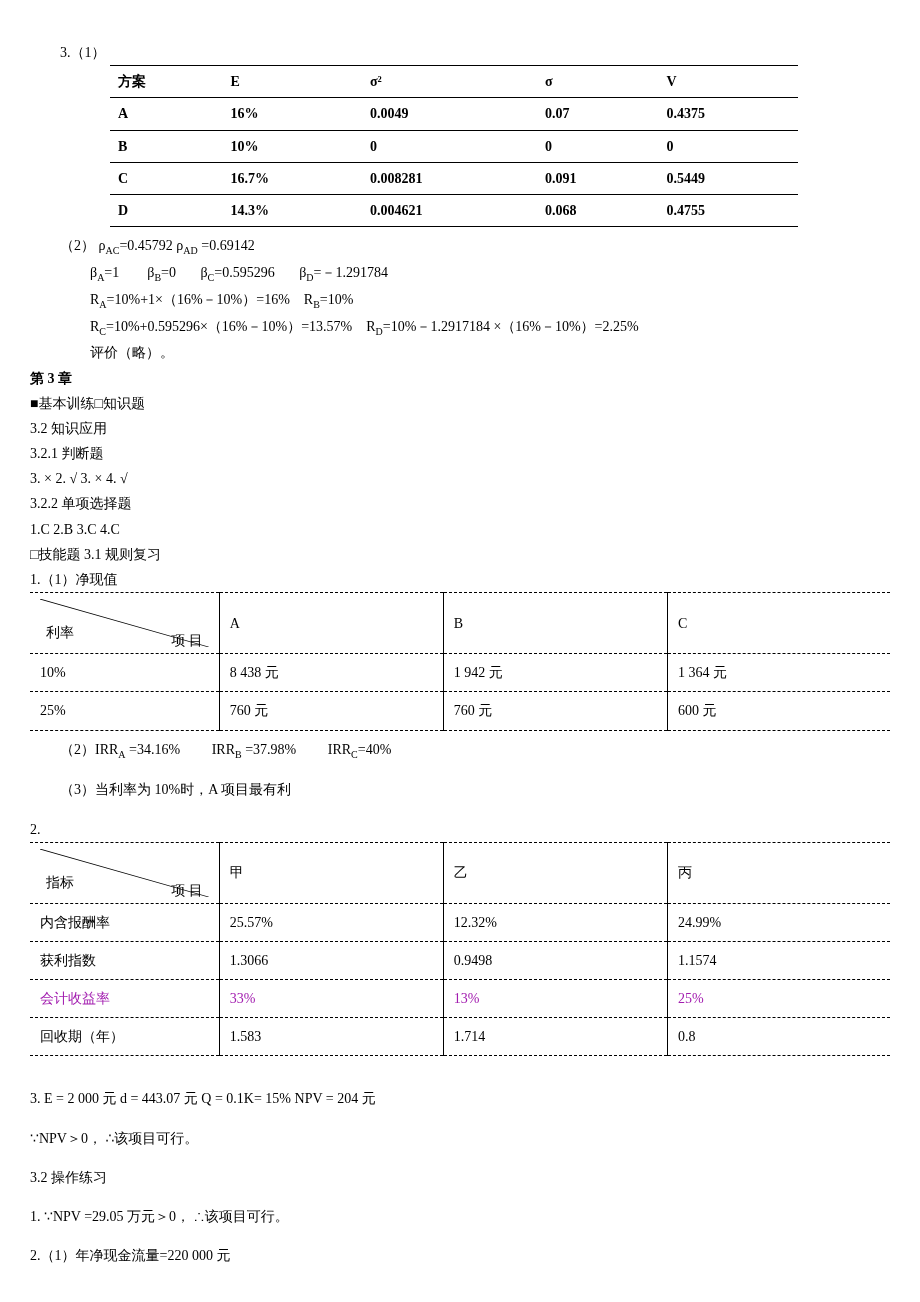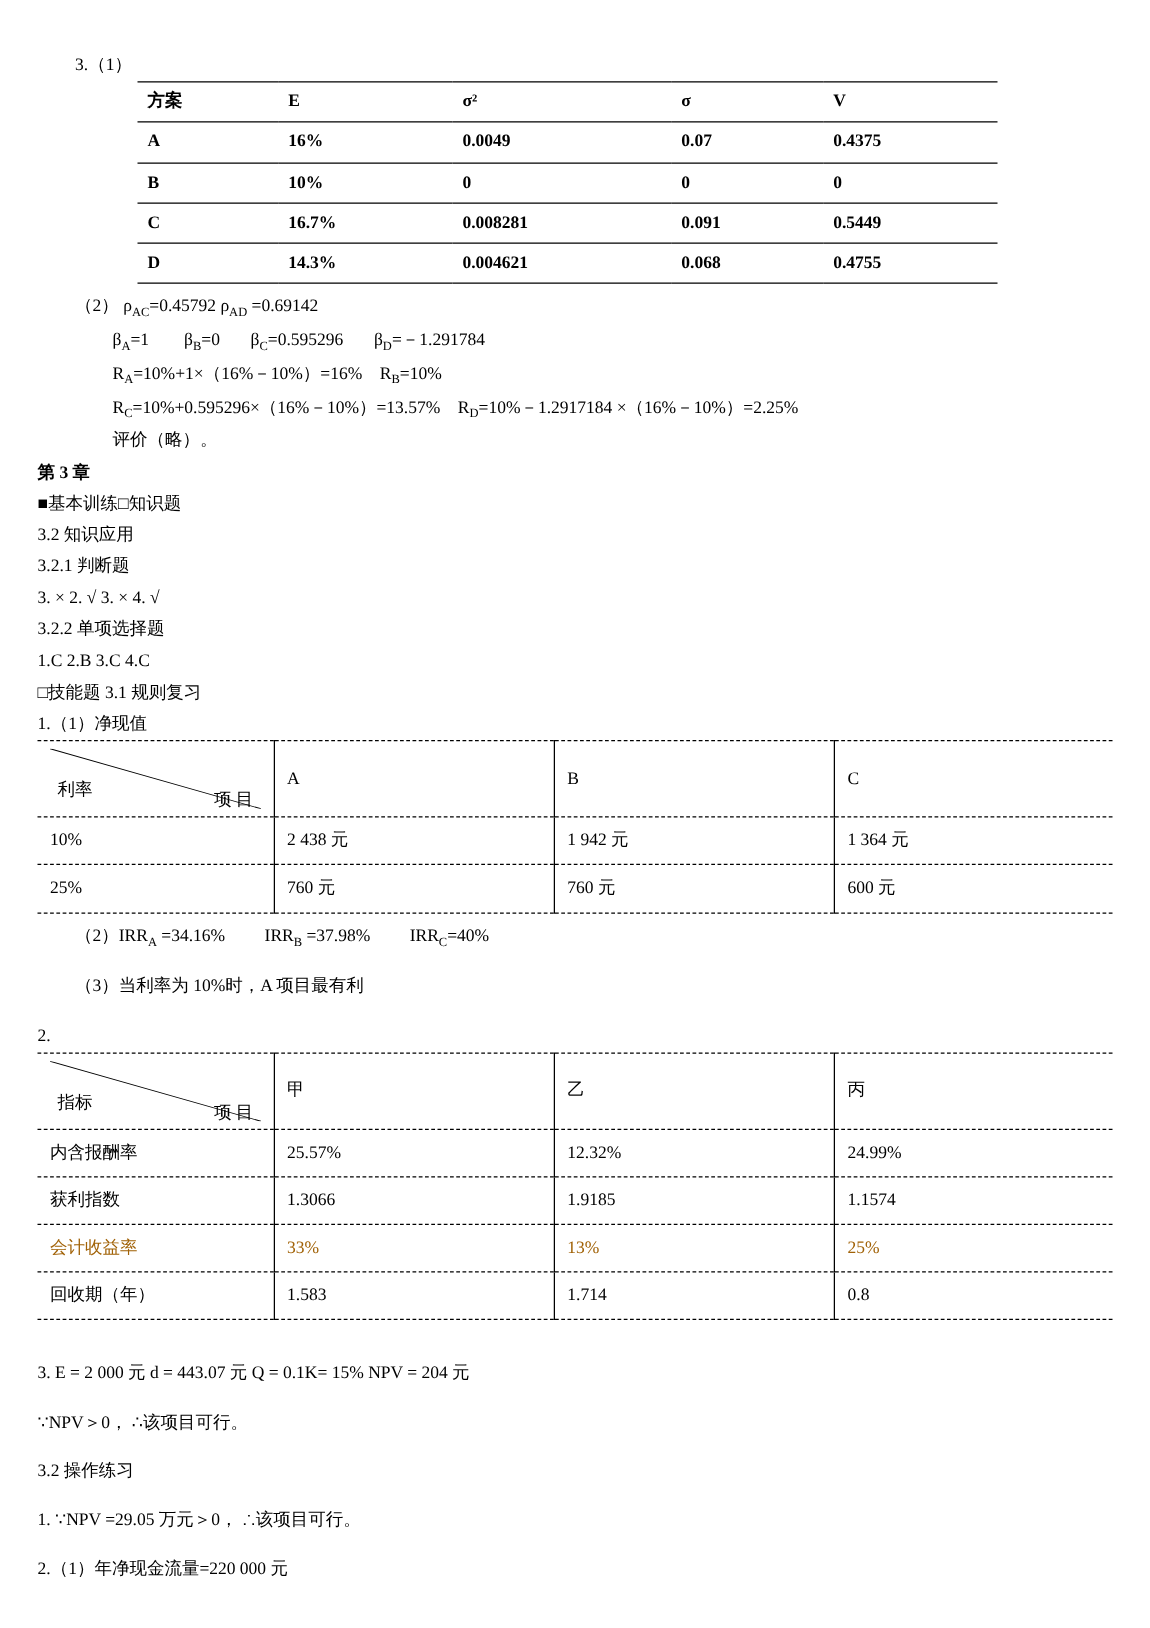--- a/index.html
+++ b/index.html
@@ -13,21 +13,21 @@
   }
   .s31 { margin-left: 30px; }
   table { border-collapse: collapse; width: 100%; margin-bottom: 6px; }
   .tbl1 { width: 80%; margin-left: 80px; }
   .tbl1 td { border-top: 1px solid #000; border-bottom: 1px solid #000; padding: 3px 8px; font-weight: bold; }
   .tbl2 td, .tbl3 td { border-top: 1px dashed #000; border-bottom: 1px dashed #000; border-left: 1px solid #000; border-right: 1px solid #000; padding: 6px 10px; }
   .tbl2 td:first-child, .tbl3 td:first-child { border-left: none; }
   .tbl2 td:last-child, .tbl3 td:last-child { border-right: none; }
   .bold { font-weight: bold; }
   .sub { font-size: 10px; vertical-align: sub; }
-  .red { color: #a16207; }
+  .red { color: #a21caf; }
   .mt { margin-top: 14px; }
   .diag { position: relative; width: 100%; height: 48px; }
   .diag svg { position: absolute; top:0; left:0; width:100%; height:100%; }
   .diag .tr { position:absolute; top:2px; right:6px;margin-top:27px; }
   .diag .bl { position:absolute; bottom:2px; left:6px; }
 </style>
 </head>
 <body>
 
 <div class="s31">3.（1）</div>
@@ -112,21 +112,21 @@
         <span class="tr">项 目</span>
         <span class="bl">利率</span>
       </div>
     </td>
     <td>A</td>
     <td>B</td>
     <td>C</td>
   </tr>
   <tr>
         <td>10%</td>
-        <td>2 438 元</td>
+        <td>8 438 元</td>
         <td>1 942 元</td>
         <td>1 364 元</td>
       </tr>
   <tr>
         <td>25%</td>
         <td>760 元</td>
         <td>760 元</td>
         <td>600 元</td>
       </tr>
 </tbody>
@@ -159,21 +159,21 @@
   </tr>
   <tr>
         <td>内含报酬率</td>
         <td>25.57%</td>
         <td>12.32%</td>
         <td>24.99%</td>
       </tr>
   <tr>
         <td>获利指数</td>
         <td>1.3066</td>
-        <td>1.9185</td>
+        <td>0.9498</td>
         <td>1.1574</td>
       </tr>
   <tr class="red">
         <td>会计收益率</td>
         <td>33%</td>
         <td>13%</td>
         <td>25%</td>
       </tr>
   <tr>
         <td>回收期（年）</td>

